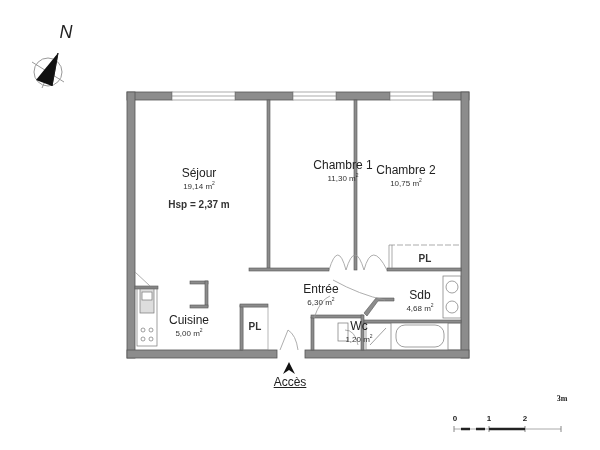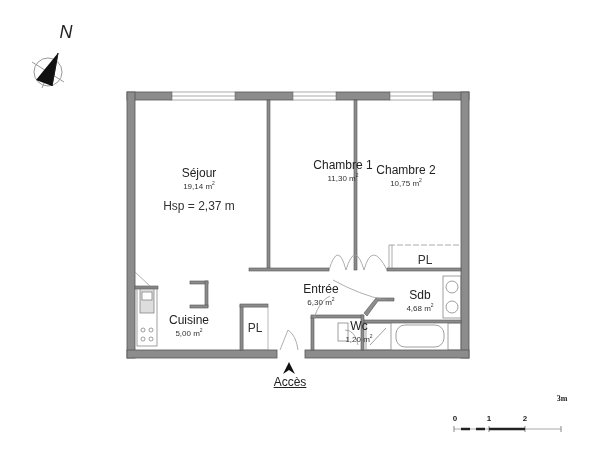--- a/index.html
+++ b/index.html
@@ -2,21 +2,21 @@
 <html><head>
 <meta charset="utf-8">
 <style>
   html, body { margin:0; padding:0; background:#ffffff; }
   body { width:600px; height:450px; position:relative; overflow:hidden; font-family:"Liberation Sans", sans-serif; color:#222; }
   svg { position:absolute; left:0; top:0; }
   .label { position:absolute; text-align:center; transform:translateX(-50%); white-space:nowrap; }
   .room-name { font-size:12px; color:#222; }
   .room-area { font-size:8px; color:#333; }
   .room-area sup { font-size:5px; }
-  .small { font-size:12px; color:#333; }
+  .small { font-size:10px; color:#333;font-weight:bold; }
   .scale-lbl { position:absolute; font-size:8px; font-weight:bold; color:#222; transform:translateX(-50%); }
 </style>
 </head>
 <body>
 
 <svg width="600" height="450">
 
   <g>
     <circle cx="48" cy="72" r="14" fill="none" stroke="#999" stroke-width="1"></circle>
     <line x1="32" y1="62" x2="64" y2="82" stroke="#999" stroke-width="1"></line>

